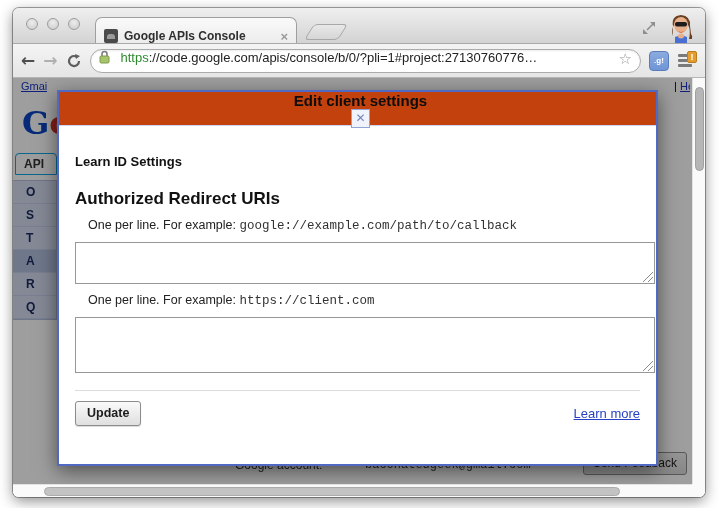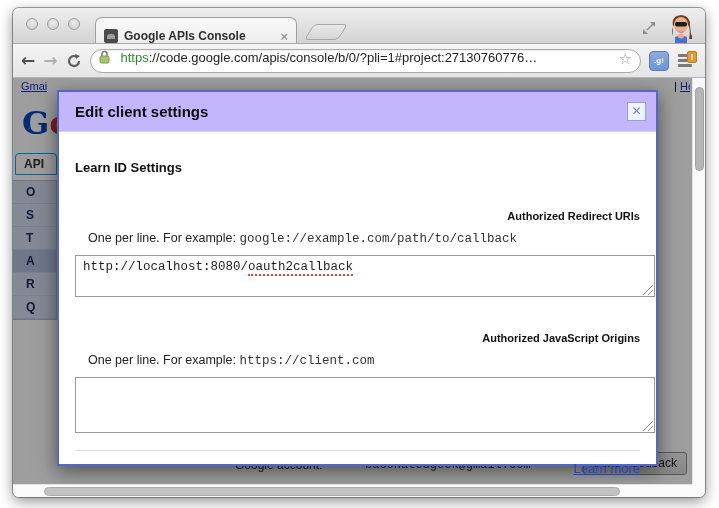--- a/index.html
+++ b/index.html
@@ -86,29 +86,29 @@
   .vthumb { position:absolute; left:2px; top:9px; width:9px; height:84px; background:#b6b6b6;
     border:1px solid #a0a0a0; border-radius:5px; }
   .hscroll { position:absolute; left:0; right:13px; bottom:0; height:13px; background:#fafafa; border-top:1px solid #e2e2e2; }
   .hthumb { position:absolute; left:31px; top:2px; width:576px; height:9px; background:#c3c3c3;
     border:1px solid #ababab; border-radius:5px; }
   .scroll-corner { position:absolute; right:0; bottom:0; width:13px; height:13px; background:#fafafa; }
 
   
   .modal { position:absolute; left:44px; top:12px; width:601px; height:376px; background:#fff;
     border:2px solid #5069c2; box-shadow:0 5px 18px rgba(0,0,0,.5); }
-  .modal-header { height:40px; background:#c4b5fd; border-bottom:1px solid #ccd6f0;
-    display:flex; align-items:center; padding:0 10px 0 16px; }
+  .modal-header { height:34px; background:#c2410c; border-bottom:1px solid #ccd6f0;
+    display:flex; align-items:center; padding:0 10px 0 16px;flex-direction:column; }
   .modal-title { font-size:15px; font-weight:bold; color:#0d0d0d; flex:1; }
   .modal-close { width:19px; height:19px; background:#f0f3fb; border:1px solid #90a3d2;
     color:#7186bd; font-size:12px; font-weight:bold; text-align:center; line-height:17px;
     font-family:"DejaVu Sans", sans-serif; }
   .modal-body { padding:0 16px; }
   .h-section { margin-top:28px; font-size:13px; font-weight:bold; color:#111; }
-  .h-field { margin-top:35px; font-size:11px; font-weight:bold; color:#111;text-align:right; }
+  .h-field { margin-top:20px; font-size:17px; font-weight:bold; color:#111; }
   .hint { margin-top:9px; padding-left:13px; font-size:12.5px; color:#222; }
   .hint .mono { font-family:"Liberation Mono", monospace; font-size:12.5px; color:#333; }
   .ta { position:relative; margin-top:9px; margin-left:0; width:580px; background:#fff;
     border:1px solid #989898; padding:4px 7px; font-family:"Liberation Mono", monospace;
     font-size:12.5px; line-height:15px; color:#1d1d1d; white-space:nowrap; overflow:hidden; }
   .ta1 { height:42px; } .ta2 { height:56px; }
   .err { border-bottom:2px dotted #e2432c; }
   .ta-grip { position:absolute; right:1px; bottom:1px; width:10px; height:10px; }
   .divider { margin-top:17px; border-top:1px solid #dcdcdc; }
   .modal-footer { margin-top:10px; display:flex; align-items:center; gap:7px; }
@@ -215,46 +215,45 @@
         <div class="modal-header">
           <span class="modal-title">Edit client settings</span>
           <span class="modal-close">✕</span>
         </div>
         <div class="modal-body">
           <div class="h-section">Learn ID Settings</div>
 
           <div class="h-field">Authorized Redirect URIs</div>
           <div class="hint"><span>One per line. For example: </span><span class="mono">google://example.com/path/to/callback</span></div>
           <div class="ta ta1" id="redirect-ta">
-              <div><span>http://localhost:8080/</span><span class="err">oauth2callback</span></div>
               <span class="ta-grip">
               <svg viewBox="0 0 10 10" width="10" height="10">
                   <g stroke="#8a8a8a" stroke-width="1">
                     <line x1="10" y1="0" x2="0" y2="10"></line>
                     <line x1="10" y1="5" x2="5" y2="10"></line>
                   </g>
                 </svg>
             </span>
           </div>
 
-          <div class="h-field">Authorized JavaScript Origins</div>
           <div class="hint"><span>One per line. For example: </span><span class="mono">https://client.com</span></div>
           <div class="ta ta2"><span></span>
             <span class="ta-grip">
               <svg viewBox="0 0 10 10" width="10" height="10">
                   <g stroke="#8a8a8a" stroke-width="1">
                     <line x1="10" y1="0" x2="0" y2="10"></line>
                     <line x1="10" y1="5" x2="5" y2="10"></line>
                   </g>
                 </svg>
             </span>
           </div>
 
           <div class="divider"></div>
           <div class="modal-footer">
+            <span class="btn primary">Update</span>
             <a class="learn-more">Learn more</a>
           </div>
         </div>
       </div>
 
       <div class="vscroll">
           <div class="vthumb"></div>
         </div>
       <div class="hscroll">
           <div class="hthumb"></div>

